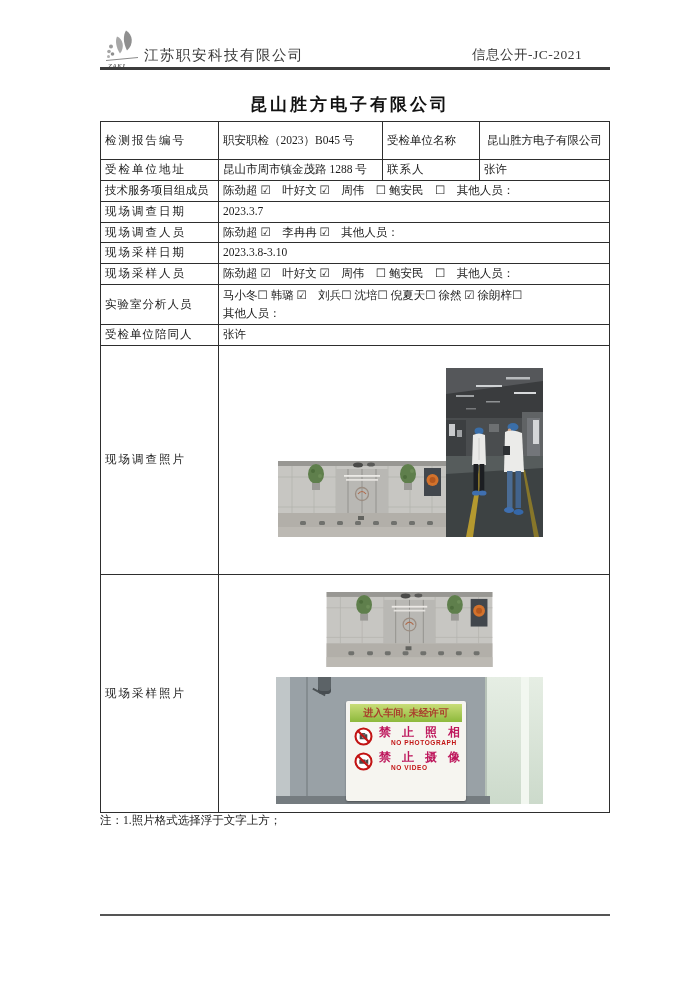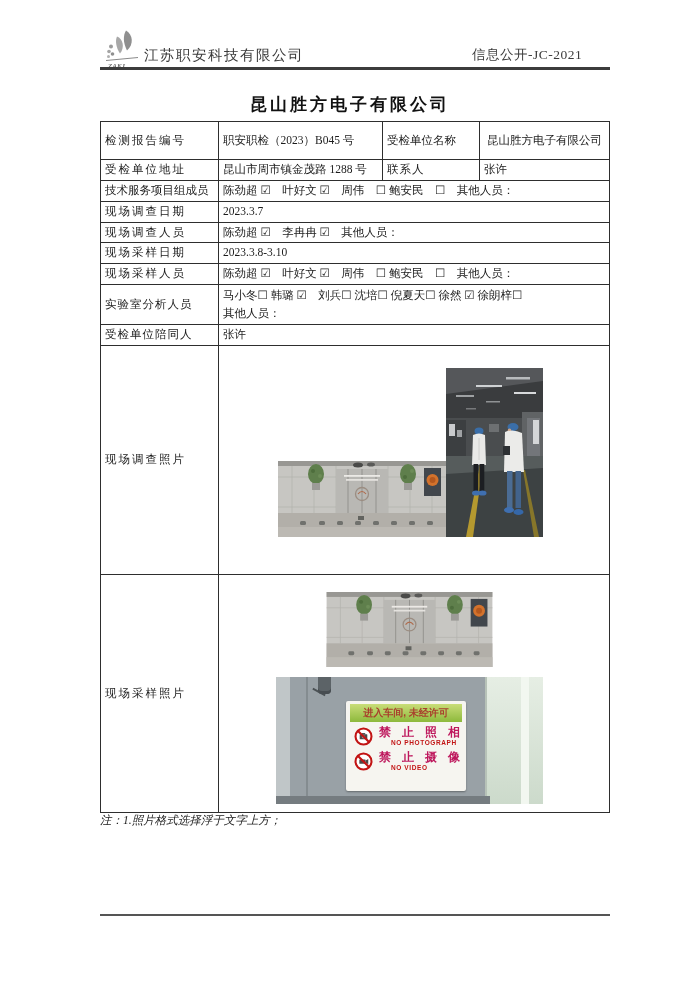--- a/index.html
+++ b/index.html
@@ -31,29 +31,29 @@
   .photo{position:absolute;}
   .door-photo{background:#99a1a6;overflow:hidden;}
   .door-frame-strip{position:absolute;left:0;top:0;width:14px;height:100%;background:#c0c6c8;}
   .door-seam{position:absolute;left:30px;top:0;width:2px;height:100%;background:#848c90;}
   .door-glass{position:absolute;right:0;top:0;width:56px;height:100%;background:linear-gradient(180deg,#e6eee4,#ccdacb);border-left:2px solid #b7c2b8;}
   .door-glass-hl{position:absolute;right:14px;top:0;width:8px;height:100%;background:#f2f7f0;}
   .door-bottom{position:absolute;left:0;bottom:0;width:80%;height:8px;background:#757c80;}
   .door-hinge{position:absolute;left:42px;top:0;width:13px;height:17px;background:#5c6367;border-radius:0 0 4px 4px;box-shadow:inset 0 -3px 0 #474d51;}
   .door-wire{position:absolute;left:36px;top:14px;width:14px;height:2px;background:#4c5255;transform:rotate(28deg);}
   
-  .warning-sign{position:absolute;left:70px;top:24px;width:120px;height:90px;background:#f6f5f0;border-radius:2px;box-shadow:0 1px 2px rgba(0,0,0,.35);padding:0;}
+  .warning-sign{position:absolute;left:70px;top:24px;width:120px;height:100px;background:#f6f5f0;border-radius:2px;box-shadow:0 1px 2px rgba(0,0,0,.35);padding:0;}
   .sign-header{margin:3px 4px 0 4px;height:18px;line-height:18px;text-align:center;font-size:10px;font-weight:bold;color:#a8402c;background:linear-gradient(180deg,#c9dd78,#8db93c);font-family:"Liberation Sans",sans-serif;}
   .sign-row{display:flex;align-items:center;margin:4px 6px 0 8px;}
   .ban-icon{width:19px;height:19px;flex:0 0 19px;}
   .sign-texts{margin-left:6px;}
   .sign-cn{font-size:12px;font-weight:bold;letter-spacing:4px;color:#be185d;line-height:13px;white-space:nowrap;}
   .sign-en{font-size:6.5px;font-weight:bold;color:#c21414;letter-spacing:.6px;margin-left:12px;line-height:8px;font-family:"Liberation Sans",sans-serif;}
   
-  .note{position:absolute;left:100px;top:813px;font-size:11.5px;color:#222;font-style:italic;}
+  .note{position:absolute;left:100px;top:813px;font-size:11.5px;color:#222;}
   .footer-rule{position:absolute;left:100px;top:914px;width:510px;height:1.5px;background:#555;}
   .page-footer{position:absolute;left:100px;top:919px;width:510px;text-align:center;font-size:11px;color:#333;letter-spacing:2px;}
 </style>
 </head>
 <body>
 
 <div class="page">
 
   <svg class="logo" viewBox="0 0 42 42">
     <path d="M24 3 C31 7 32 17 25 23 C21 15 21 8 24 3Z" fill="#8f8f8f"></path>

